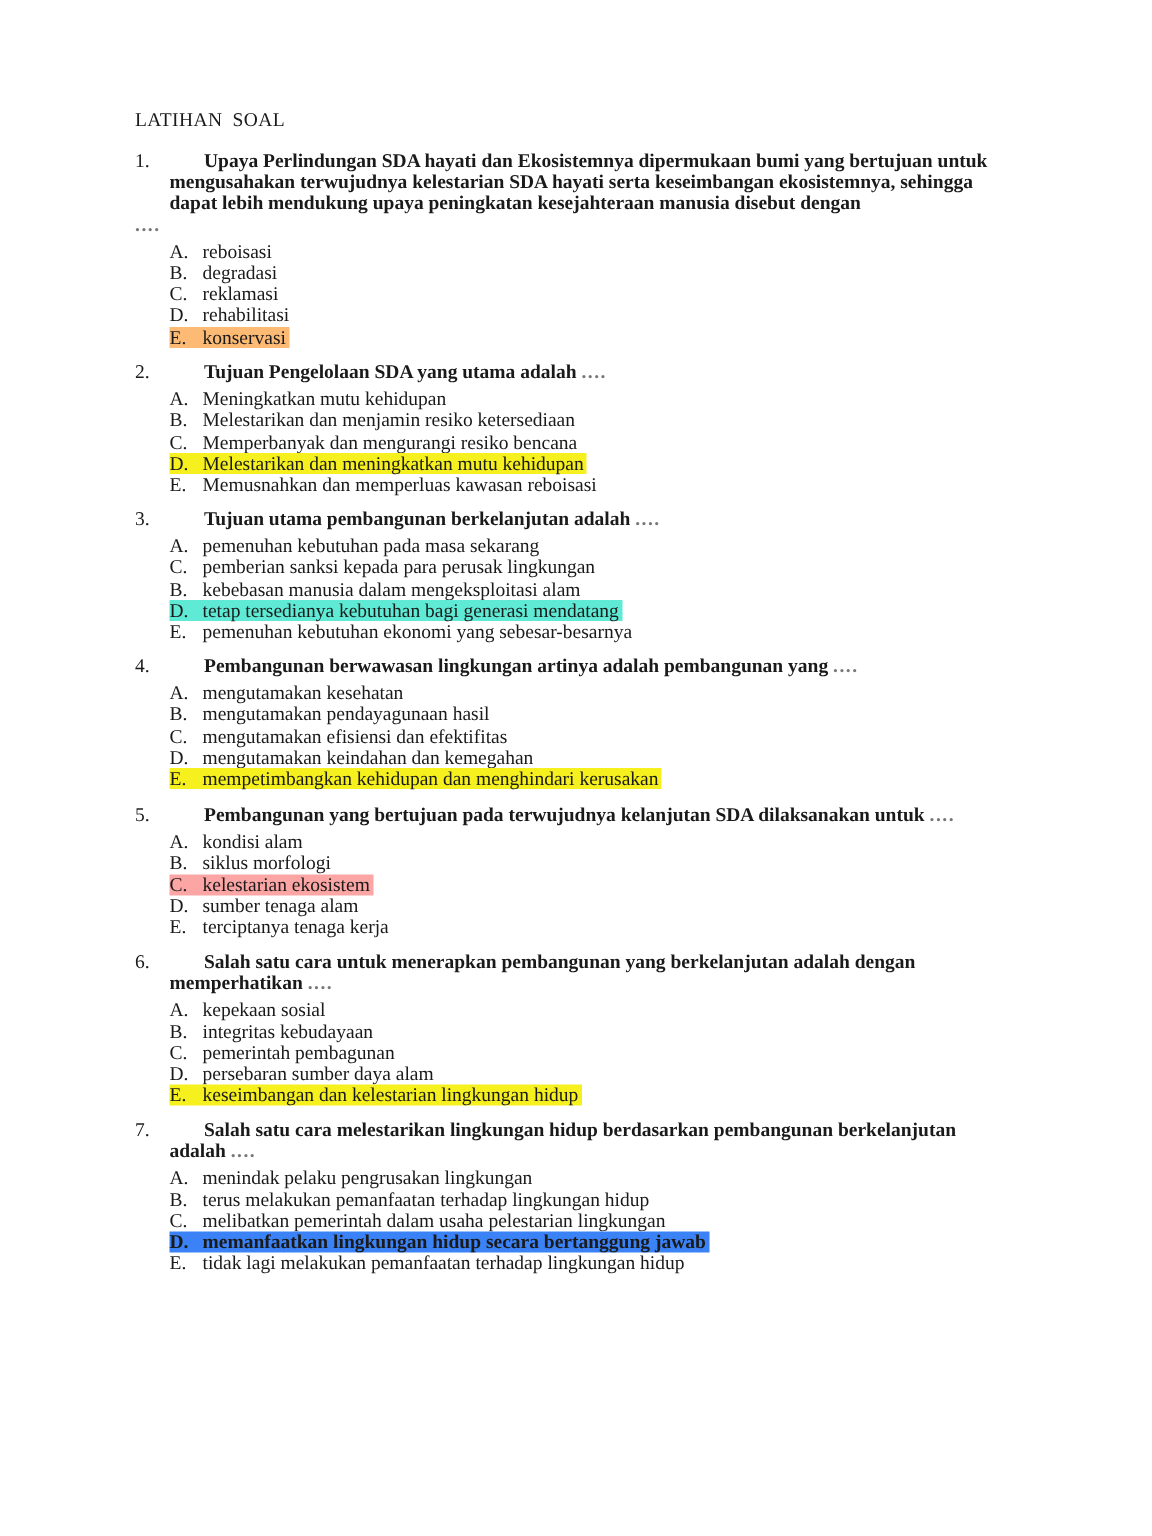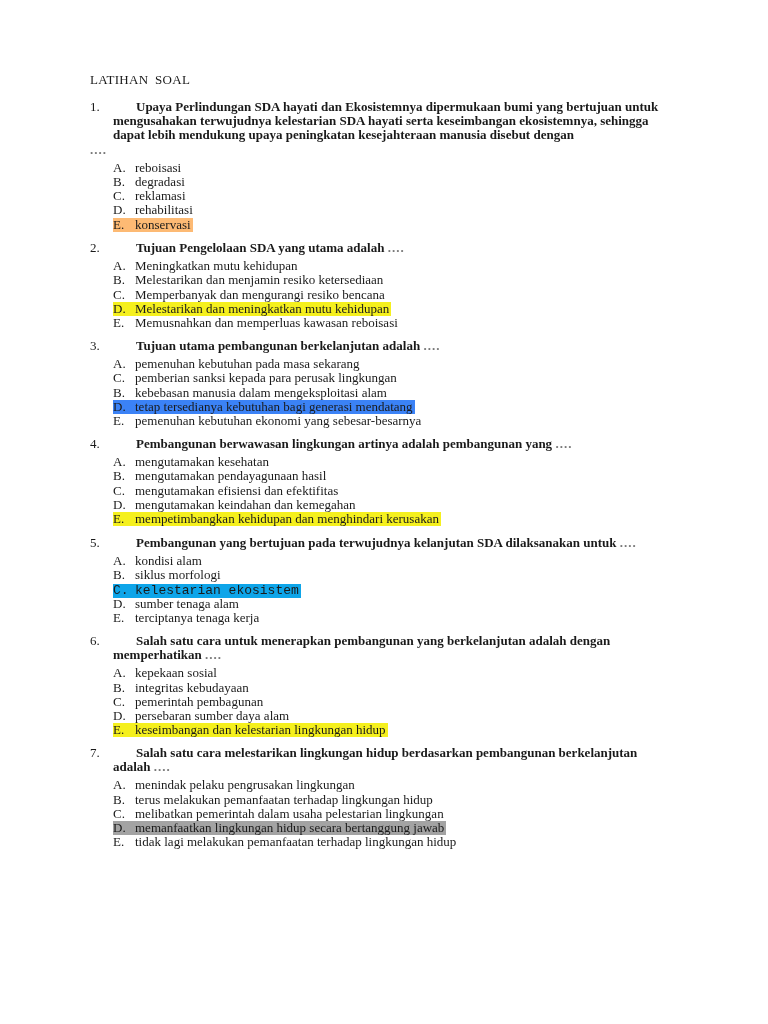--- a/index.html
+++ b/index.html
@@ -114,21 +114,21 @@
   <div class="question" style="top:339px;">
     <span class="q-num">3.</span>
     <div class="q-text">
       <span>Tujuan utama pembangunan berkelanjutan adalah</span>
       <span class="q-dots">....</span>
     </div>
     <ul class="options">
       <li class="option"><span class="inner"><span class="opt-letter">A.</span><span>pemenuhan kebutuhan pada masa sekarang</span></span></li>
       <li class="option"><span class="inner"><span class="opt-letter">C.</span><span>pemberian sanksi kepada para perusak lingkungan</span></span></li>
       <li class="option"><span class="inner"><span class="opt-letter">B.</span><span>kebebasan manusia dalam mengeksploitasi alam</span></span></li>
-      <li class="option correct"><span class="inner" style="background: #3b82f6;"><span class="opt-letter">D.</span><span>tetap tersedianya kebutuhan bagi generasi mendatang</span></span></li>
+      <li class="option correct"><span class="inner" style="background: #5eead4;"><span class="opt-letter">D.</span><span>tetap tersedianya kebutuhan bagi generasi mendatang</span></span></li>
       <li class="option"><span class="inner"><span class="opt-letter">E.</span><span>pemenuhan kebutuhan ekonomi yang sebesar-besarnya</span></span></li>
     </ul>
   </div>
 
   <div class="question" style="top:437px;">
     <span class="q-num">4.</span>
     <div class="q-text">
       <span>Pembangunan berwawasan lingkungan artinya adalah pembangunan yang</span>
       <span class="q-dots">....</span>
     </div>
@@ -143,21 +143,21 @@
 
   <div class="question" style="top:536px;">
     <span class="q-num">5.</span>
     <div class="q-text" style="white-space:nowrap;">
       <span>Pembangunan yang bertujuan pada terwujudnya kelanjutan SDA dilaksanakan untuk</span>
       <span class="q-dots">....</span>
     </div>
     <ul class="options">
       <li class="option"><span class="inner"><span class="opt-letter">A.</span><span>kondisi alam</span></span></li>
       <li class="option"><span class="inner"><span class="opt-letter">B.</span><span>siklus morfologi</span></span></li>
-      <li class="option correct"><span class="inner" style="background: #0ea5e9; font-family: Liberation Mono, monospace;"><span class="opt-letter">C.</span><span>kelestarian ekosistem</span></span></li>
+      <li class="option correct"><span class="inner" style="background: #fca5a5;"><span class="opt-letter">C.</span><span>kelestarian ekosistem</span></span></li>
       <li class="option"><span class="inner"><span class="opt-letter">D.</span><span>sumber tenaga alam</span></span></li>
       <li class="option"><span class="inner"><span class="opt-letter">E.</span><span>terciptanya tenaga kerja</span></span></li>
     </ul>
   </div>
 
   <div class="question" style="top:634px;">
     <span class="q-num">6.</span>
     <div class="q-text">
       <span>Salah satu cara untuk menerapkan pembangunan yang berkelanjutan adalah dengan memperhatikan</span>
       <span class="q-dots">....</span>
@@ -174,17 +174,17 @@
   <div class="question" style="top:746px;">
     <span class="q-num">7.</span>
     <div class="q-text">
       <span>Salah satu cara melestarikan lingkungan hidup berdasarkan pembangunan berkelanjutan adalah</span>
       <span class="q-dots">....</span>
     </div>
     <ul class="options">
       <li class="option"><span class="inner"><span class="opt-letter">A.</span><span>menindak pelaku pengrusakan lingkungan</span></span></li>
       <li class="option"><span class="inner"><span class="opt-letter">B.</span><span>terus melakukan pemanfaatan terhadap lingkungan hidup</span></span></li>
       <li class="option"><span class="inner"><span class="opt-letter">C.</span><span>melibatkan pemerintah dalam usaha pelestarian lingkungan</span></span></li>
-      <li class="option correct"><span class="inner" style="background: #a3a3a3;"><span class="opt-letter">D.</span><span>memanfaatkan lingkungan hidup secara bertanggung jawab</span></span></li>
+      <li class="option correct"><span class="inner" style="background: #3b82f6; font-weight: bold;"><span class="opt-letter">D.</span><span>memanfaatkan lingkungan hidup secara bertanggung jawab</span></span></li>
       <li class="option"><span class="inner"><span class="opt-letter">E.</span><span>tidak lagi melakukan pemanfaatan terhadap lingkungan hidup</span></span></li>
     </ul>
   </div>
 </div>
 
 </body></html>

